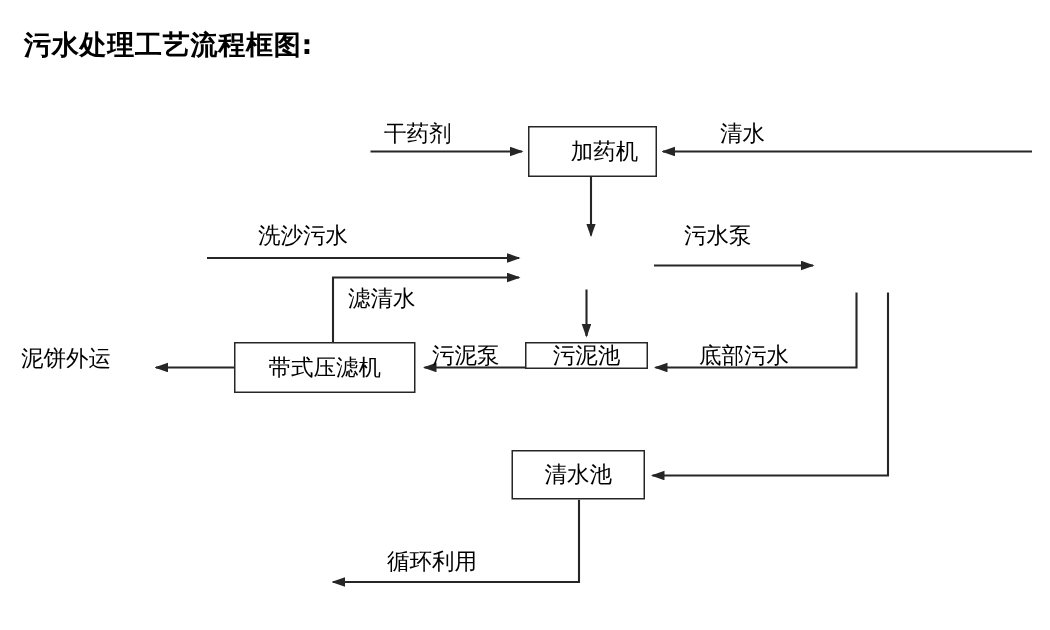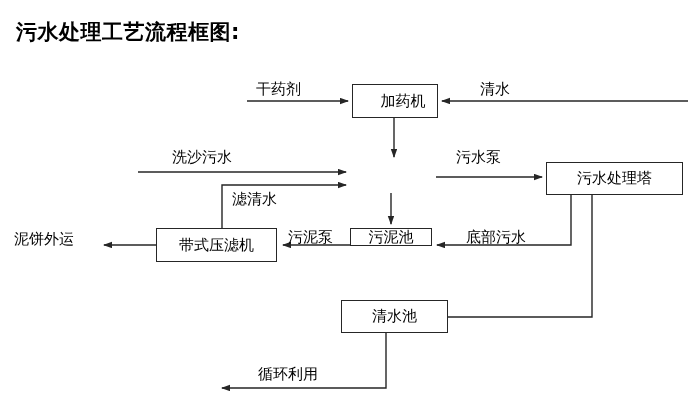--- a/index.html
+++ b/index.html
@@ -12,21 +12,21 @@
     width: 700px;
     height: 420px;
     background: #ffffff;
     overflow: hidden;
     font-family: "DejaVu Sans", "Liberation Sans", sans-serif;
   }
   #title {
     position: absolute;
     left: 16px;
     top: 18px;
-    font-size: 21px;
+    font-size: 18px;
     font-weight: bold;
     color: #000000;
     letter-spacing: 0.5px;
     white-space: nowrap;
   }
   #flow-svg {
     position: absolute;
     left: 0;
     top: 0;
     width: 700px;
@@ -104,33 +104,30 @@
 
       <path d="M 386,333 L 386,388 L 222,388" marker-end="url(#arrow-l)"></path>
     </g>
   </svg>
 
   <div class="node" style="left:352px; top:84px; width:86px; height:34px;padding-left:16px;">
     <span>加药机</span>
   </div>
 
 
-  <div class="node" style="left:546px; top:162px; width:137px; height:33px;">
-    <span>污水处理塔</span>
-  </div>
 
   <div class="node" style="left:156px; top:228px; width:121px; height:34px;">
     <span>带式压滤机</span>
   </div>
 
   <div class="node" style="left:350px; top:228px; width:82px; height:18px;">
     <span>污泥池</span>
   </div>
 
-  <div class="node" style="left:341px; top:300px; width:107px; height:33px;">
+  <div class="node" style="left:341px; top:300px; width:89px; height:33px;">
     <span>清水池</span>
   </div>
 
   <div class="edge-label" style="left:256px; top:80px;">干药剂</div>
   <div class="edge-label" style="left:480px; top:80px;">清水</div>
   <div class="edge-label" style="left:172px; top:148px;">洗沙污水</div>
   <div class="edge-label" style="left:232px; top:190px;">滤清水</div>
   <div class="edge-label" style="left:456px; top:148px;">污水泵</div>
   <div class="edge-label" style="left:288px; top:228px;">污泥泵</div>
   <div class="edge-label" style="left:466px; top:228px;text-align:center;">底部污水</div>

